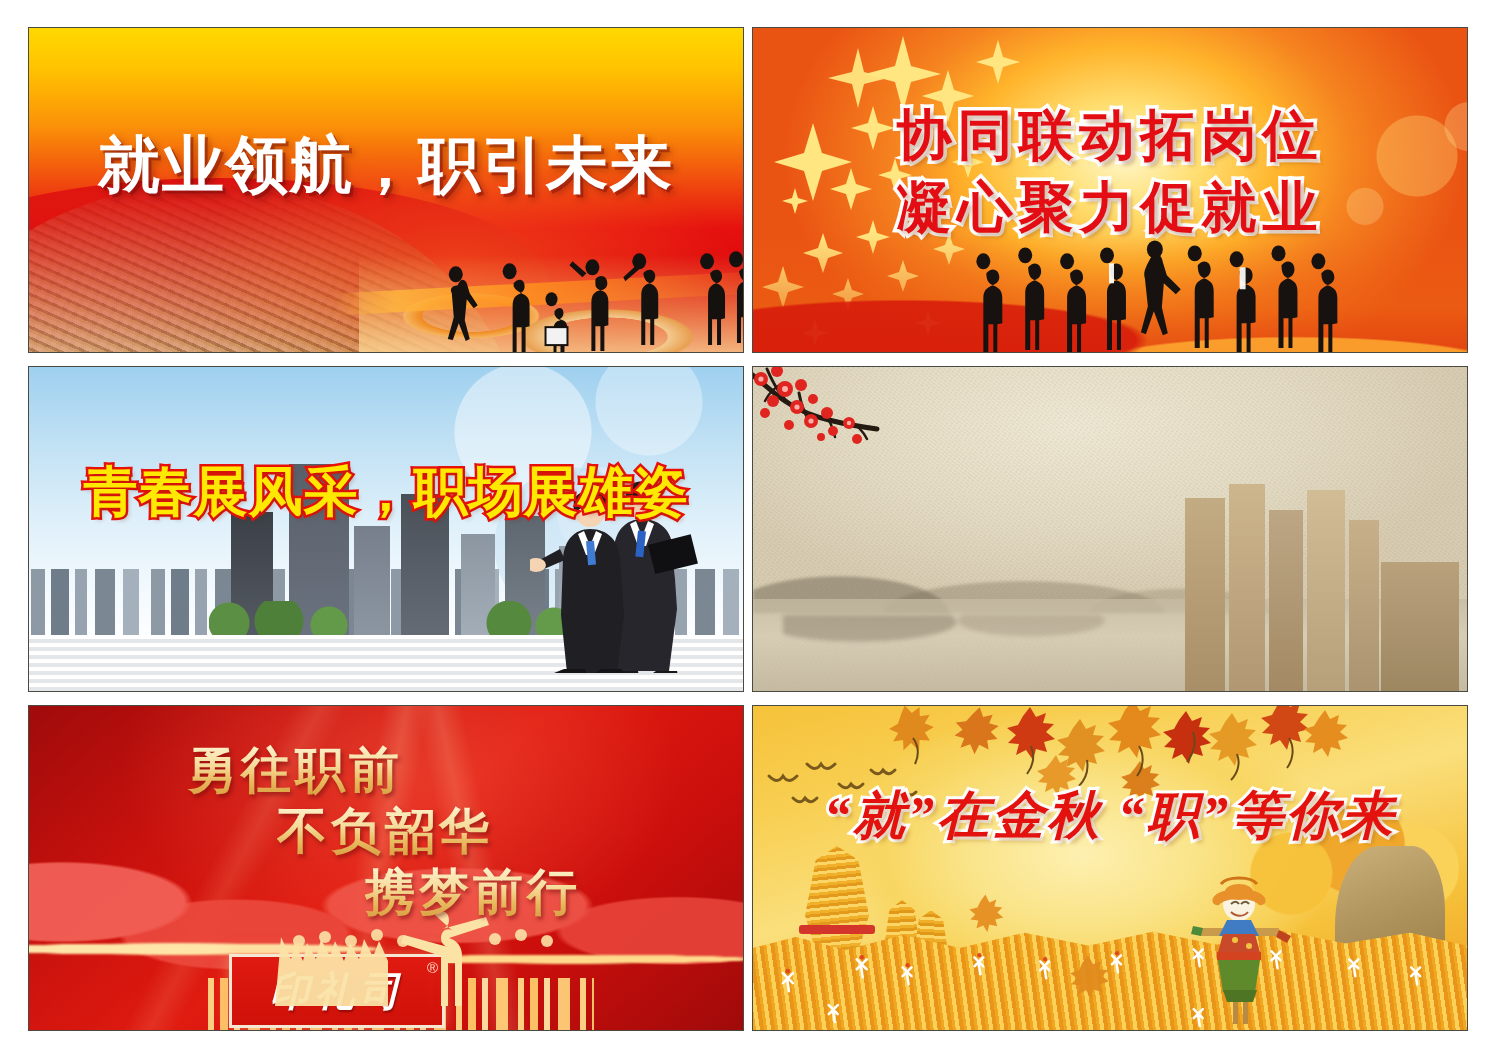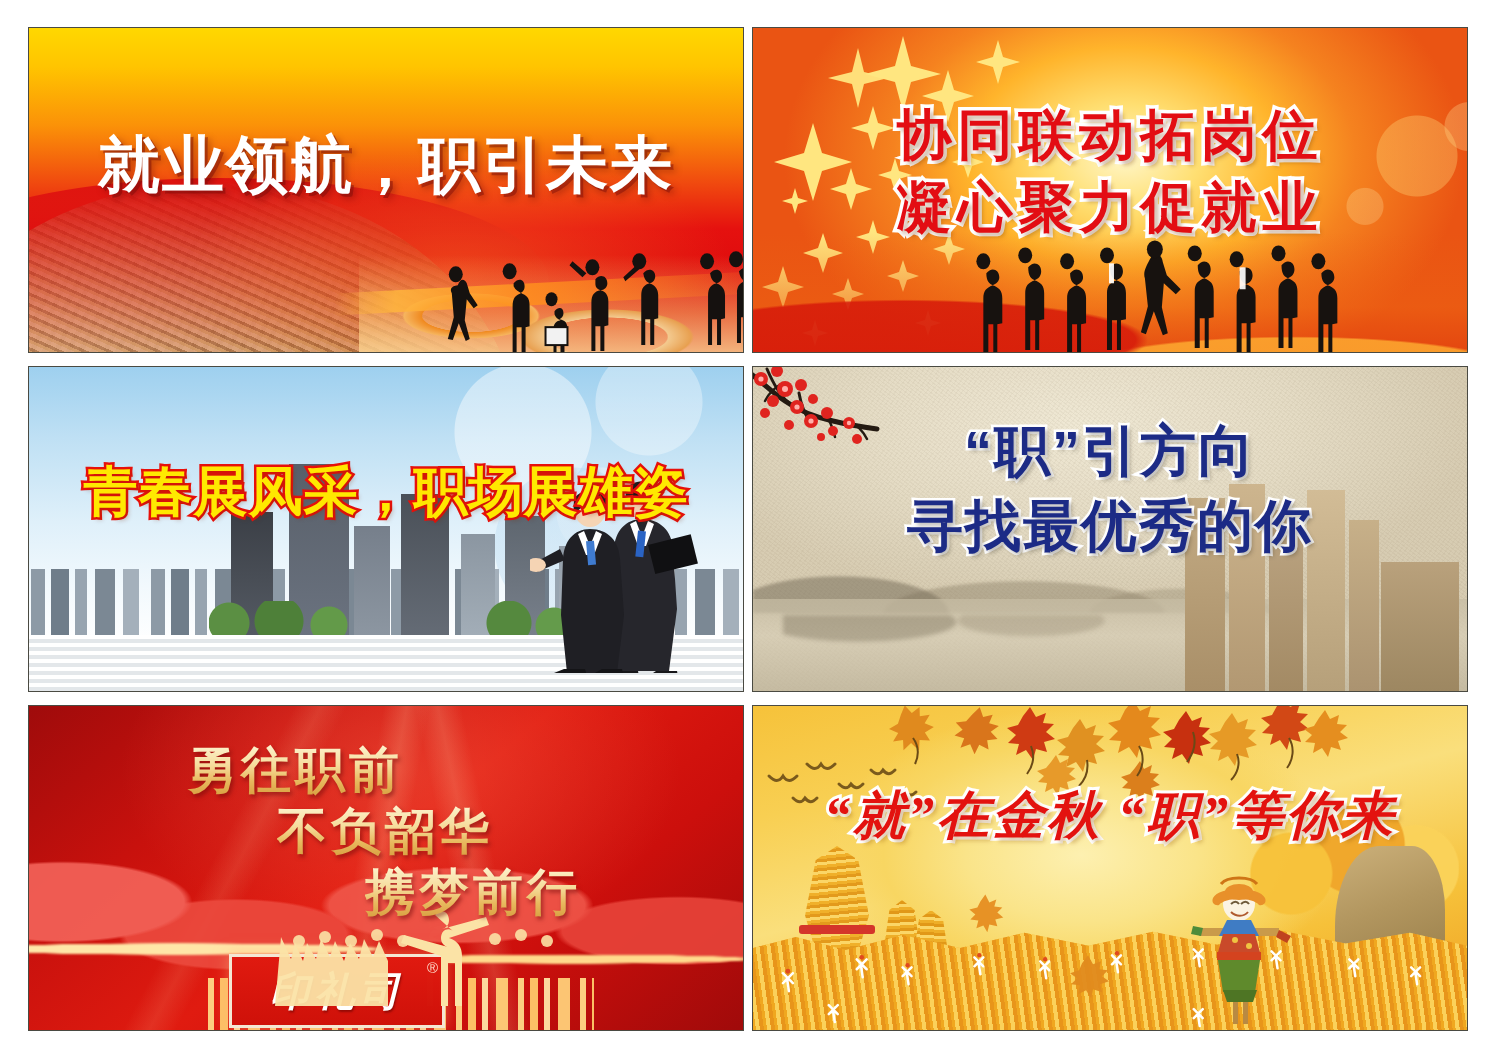--- a/index.html
+++ b/index.html
@@ -499,24 +499,20 @@
           <circle cx="68" cy="70" r="4"></circle>
       </g>
       <g fill="#ffb0aa">
         <circle cx="8" cy="12" r="2.6"></circle>
           <circle cx="32" cy="22" r="3"></circle>
           <circle cx="44" cy="40" r="2.6"></circle>
         <circle cx="58" cy="54" r="2.6"></circle>
           <circle cx="96" cy="56" r="2.2"></circle>
       </g>
     </svg>
-    <div class="txtwrap ttl">
-      <div class="line">“职”引方向</div>
-      <div class="line">寻找最优秀的你</div>
-    </div>
   </div>
 
   <div class="banner" id="b6">
     <div class="layer bg"></div>
     <svg class="leaves" viewBox="0 0 480 130" style="z-index:22">
       <g>
         <path d="M30 10l6-8 5 9 9-4-2 9 10 1-7 7 8 6-10 3 3 9-10-3-3 10-6-9-9 5 2-10-10-1 7-7-8-6 10-3z" fill="#e08a1e" transform="rotate(-14 40 20)"></path>
         <path d="M100 0l6-8 5 9 9-4-2 9 10 1-7 7 8 6-10 3 3 9-10-3-3 10-6-9-9 5 2-10-10-1 7-7-8-6 10-3z" fill="#d9751b" transform="rotate(10 110 10) translate(0,14)"></path>
         <path d="M150 14l7-9 6 10 10-4-3 10 11 1-8 8 9 7-11 3 3 10-11-3-3 11-7-10-10 5 3-11-11-1 8-8-9-7 11-3z" fill="#cf3a13"></path>
         <path d="M200 26l7-9 6 10 10-4-3 10 11 1-8 8 9 7-11 3 3 10-11-3-3 11-7-10-10 5 3-11-11-1 8-8-9-7 11-3z" fill="#e09121"></path>

